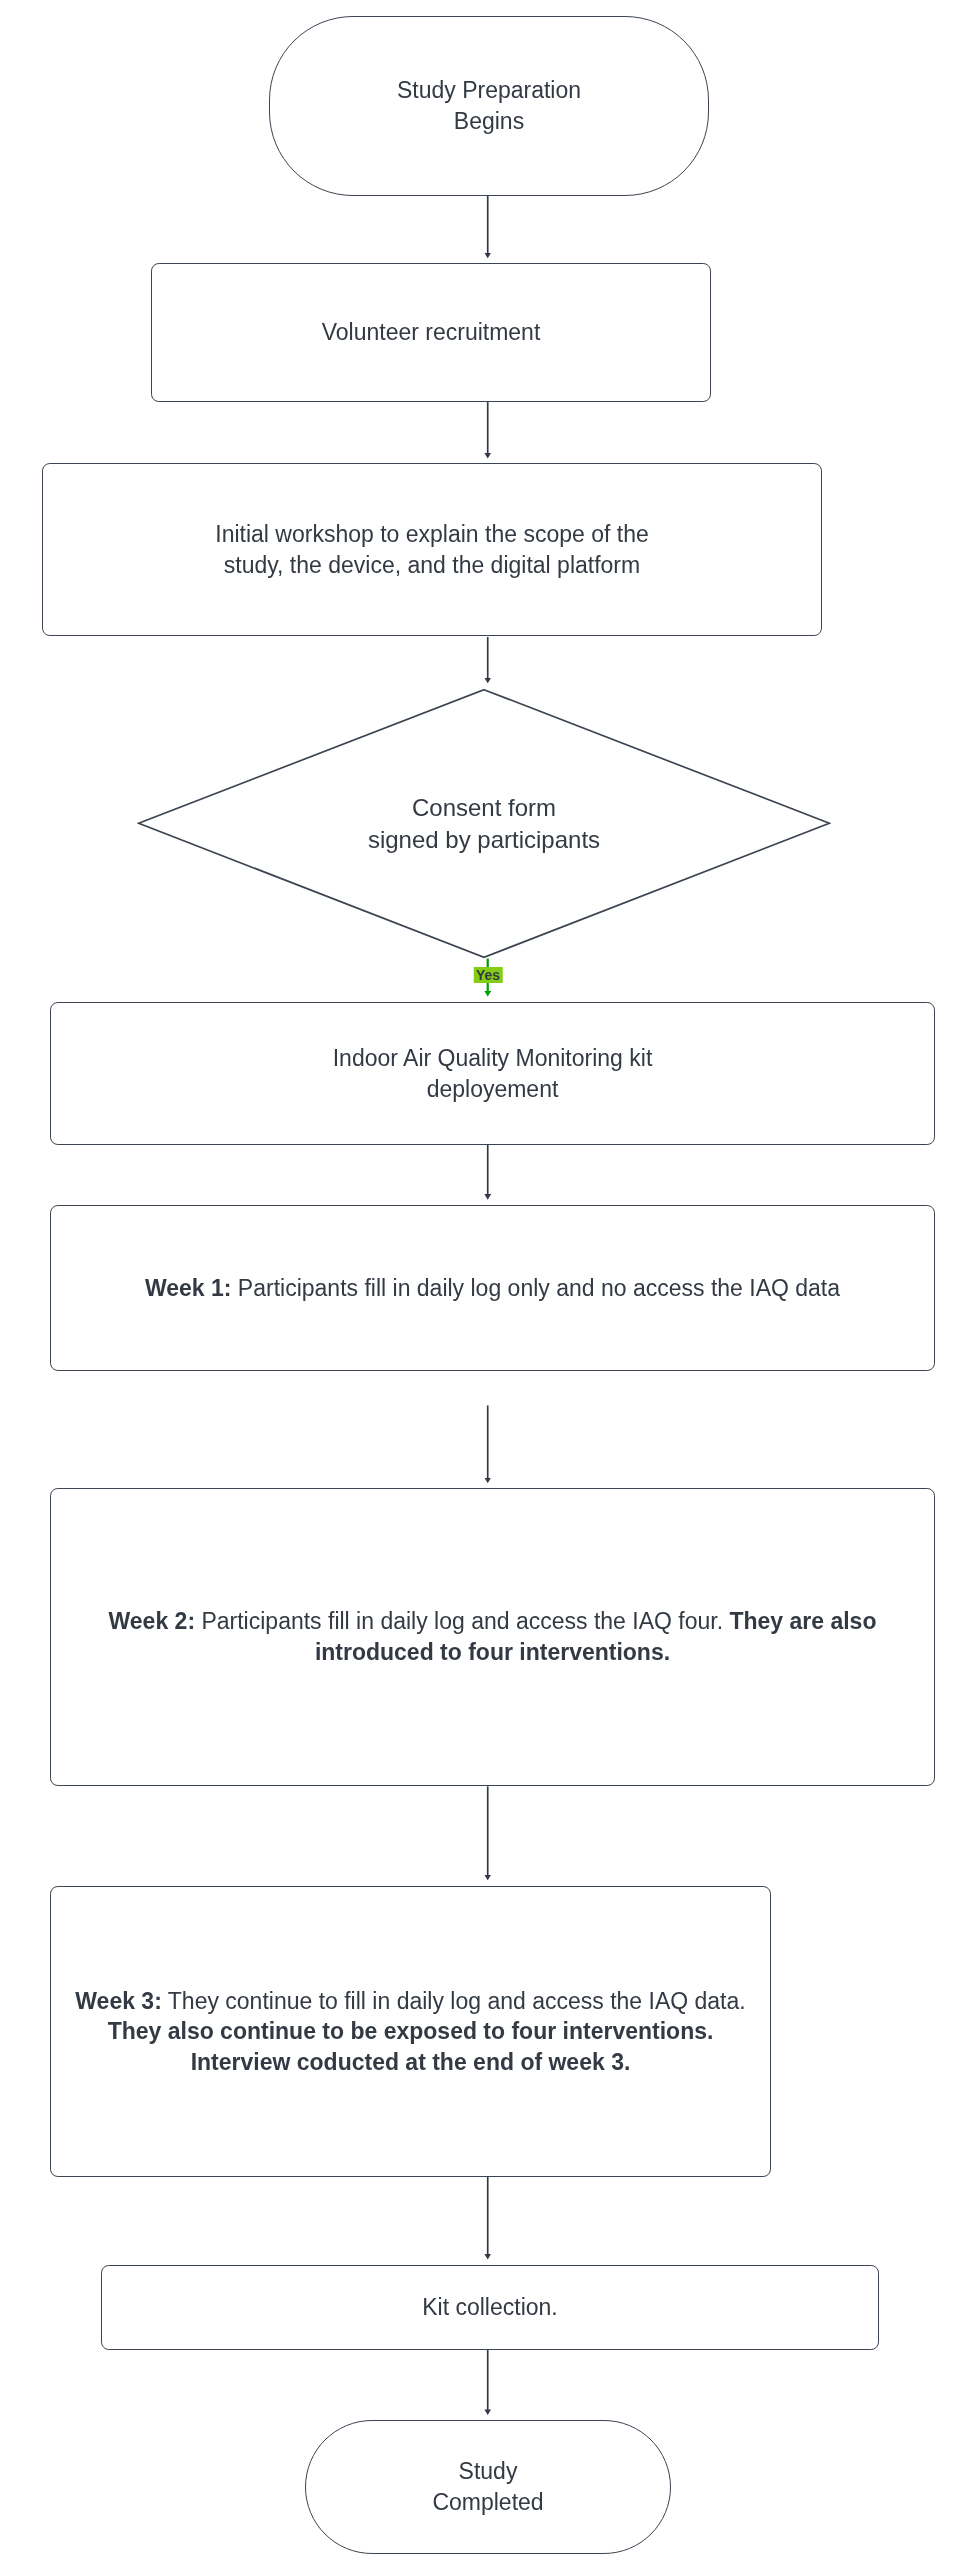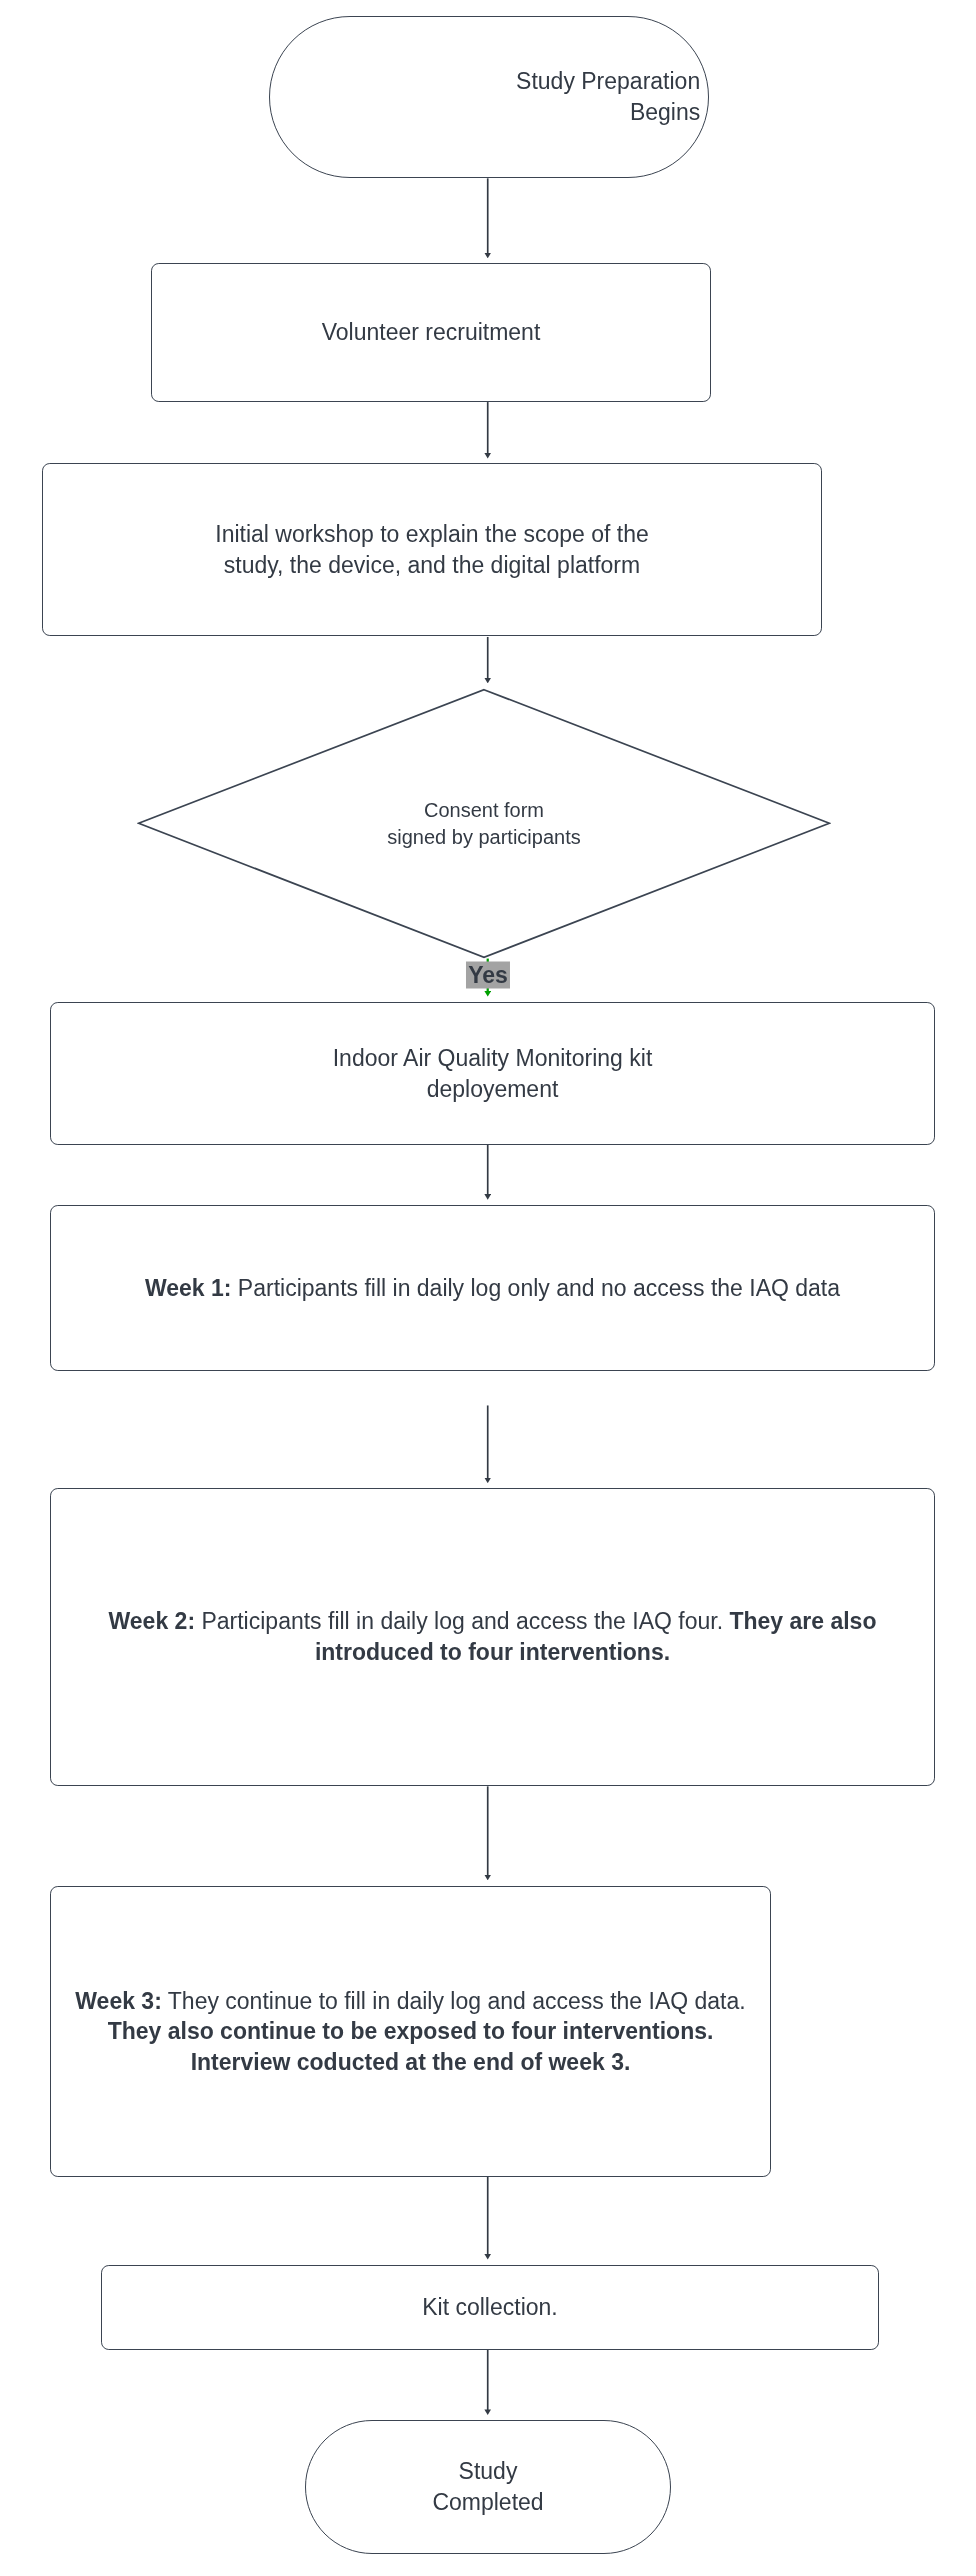--- a/index.html
+++ b/index.html
@@ -61,31 +61,31 @@
     position: absolute;
     left: 0;
     top: 0;
     width: 100%;
     height: 100%;
   }
   .diamond-text {
     position: relative;
     z-index: 2;
     text-align: center;
-    font-size: 20px;
+    font-size: 24px;
     color: #333a44;
     line-height: 1.33;
     width: 100%;
   }
   .edge-label {
     position: absolute;
-    font-size: 23px;
+    font-size: 14px;
     font-weight: bold;
     color: #333a44;
-    background: #a3a3a3;
+    background: #84cc16;
     padding: 0 2.2px;
     white-space: nowrap;
     transform: translate(-50%, -50%);
   }
   b { font-weight: bold; }
 </style>
 </head>
 <body>
 
 <div id="flowchart-canvas">
@@ -130,21 +130,21 @@
 
     <g>
       <line x1="872" y1="3890" x2="872" y2="4030" stroke="#333a44" stroke-width="3" marker-end="url(#arrowDark)"></line>
     </g>
 
     <g>
       <line x1="872" y1="4200" x2="872" y2="4308" stroke="#333a44" stroke-width="3" marker-end="url(#arrowDark)"></line>
     </g>
   </svg>
 
-  <div class="node stadium" style="left:269px; top:15.7px; width:440px; height:162px;text-align:right;">
+  <div class="node stadium" style="left:269px; top:15.7px; width:440px; height:180px;">
     <span class="node-label">
       <span>Study Preparation</span><br>
       <span>Begins</span>
     </span>
   </div>
 
   <div class="node rect" style="left:151px; top:263px; width:560px; height:139px;">
     <span class="node-label">Volunteer recruitment</span>
   </div>
 

